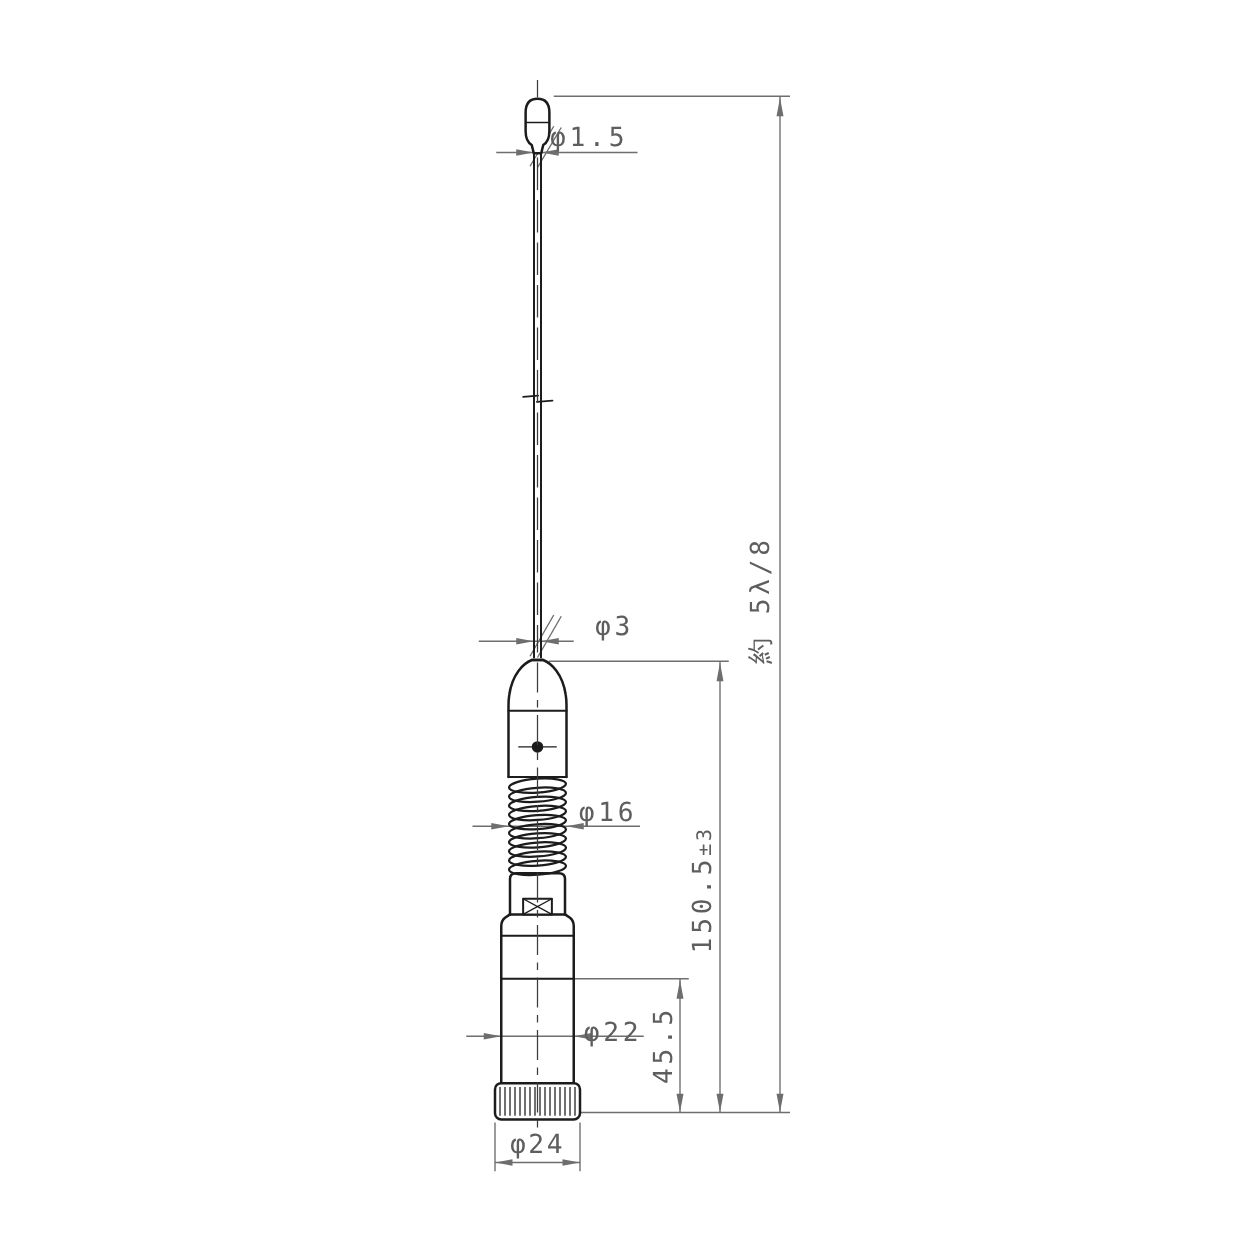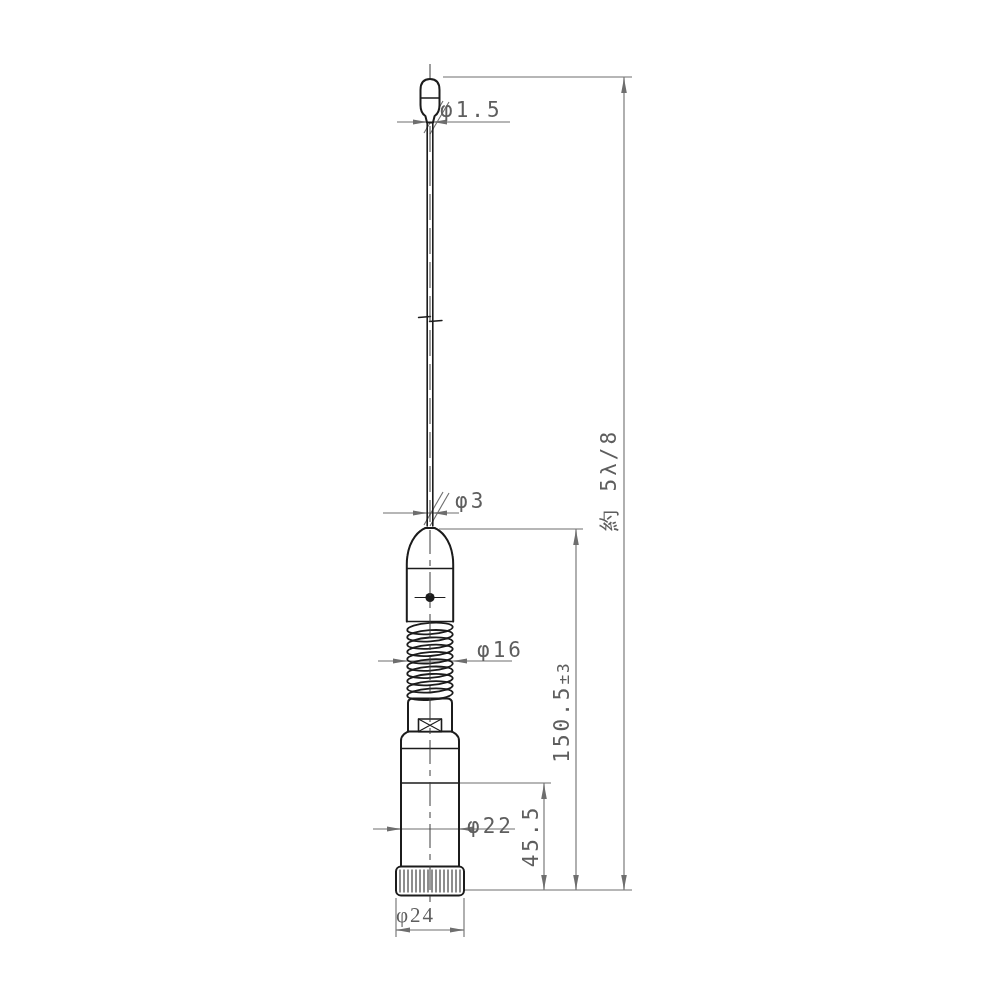--- a/index.html
+++ b/index.html
@@ -6,21 +6,21 @@
   .canvas{
     position:relative;width:899px;height:1000px;background:#ffffff;overflow:hidden;
     font-family:"DejaVu Sans Mono","Liberation Mono",monospace;
   }
   .canvas svg{position:absolute;left:0;top:0;}
   .dimtext{
     position:absolute;color:#5e5e5e;font-size:21px;letter-spacing:3px;
     white-space:nowrap;line-height:1;font-weight:400;
   }
   .rot{transform:translate(-50%,-50%) rotate(-90deg);transform-origin:center;}
-  .ctr{text-align:left;font-family:Liberation Serif, serif;}
+  .ctr{text-align:center;}
   .tol{font-size:16px;letter-spacing:2px;}
 </style>
 </head>
 <body>
 
 <div class="canvas">
 
   <svg width="1000" height="1000" viewBox="0 0 1000 1000">
 
     <g stroke="#6e6e6e" stroke-width="1.1" fill="none">
@@ -119,23 +119,23 @@
 
     <g stroke="#3c3c3c" stroke-width="1" fill="none">
       <path d="M430,64 V78"></path>
       <path d="M430,126 V522" stroke-dasharray="26 8"></path>
       <path d="M430,530 V908" stroke-dasharray="24 6 6 6"></path>
     </g>
   </svg>
 
   <div class="dimtext" style="left:440px;top:100px">φ1.5</div>
 
-  <div class="dimtext" style="left:455px;top:491px">φ3</div>
+  <div class="dimtext" style="left:476px;top:491px">φ3</div>
 
-  <div class="dimtext" style="left:477px;top:640px">φ16</div>
+  <div class="dimtext" style="left:463px;top:640px">φ16</div>
 
   <div class="dimtext" style="left:467px;top:816px">φ22</div>
 
   <div class="dimtext ctr" style="left:396px;top:905px;width:68px;letter-spacing:2px">φ24</div>
 
   <div class="dimtext rot" style="left:562px;top:712px"><span>150.5</span><span class="tol">±3</span></div>
 
   <div class="dimtext rot" style="left:531px;top:836px">45.5</div>
 
   <div class="dimtext rot" style="left:609px;top:480px">約 5λ/8</div>

